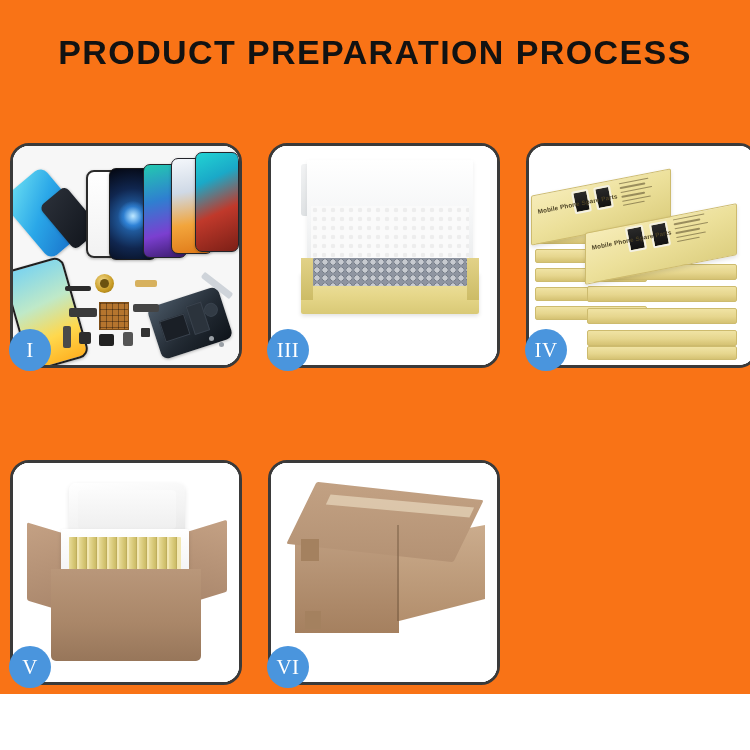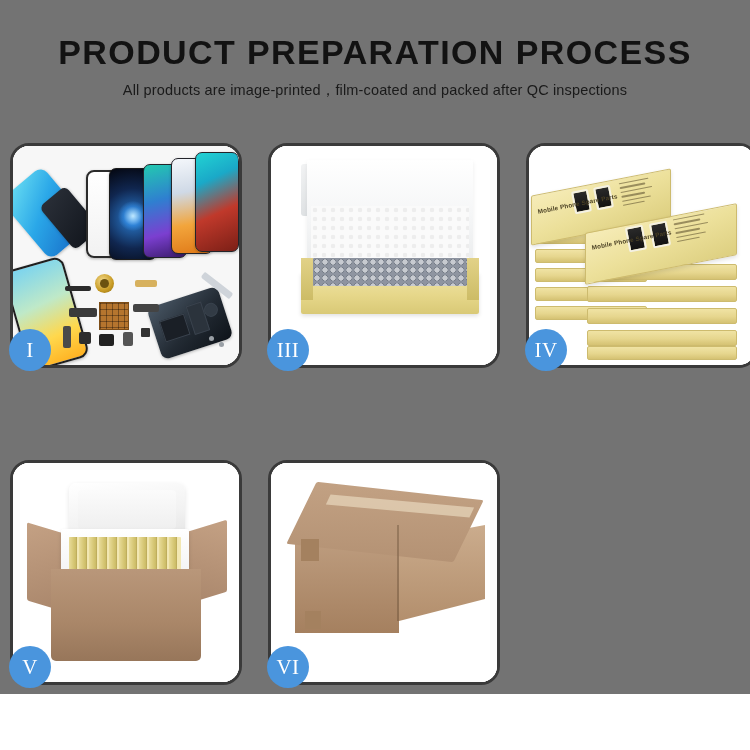--- a/index.html
+++ b/index.html
@@ -9,21 +9,21 @@
     height: 750px;
     background: #ffffff;
     font-family: "Liberation Sans", sans-serif;
     overflow: hidden;
   }
 
   .page {
     position: relative;
     width: 750px;
     height: 694px;
-    background: #737373;
+    background: #f97316;
     padding-left: 16px;
   }
 
   
   .header { position: absolute; top: 0; left: 0; width: 750px; }
 
   .page-title {
     text-align: center;
     font-size: 34px;
     font-weight: 700;
@@ -397,21 +397,20 @@
   .p6-tab2 { position:absolute; left:34px; top:148px; width:16px; height:18px; background:#a4815f; }
   .p6-seam { position:absolute; left:126px; top:62px; width:2px; height:96px; background:rgba(90,66,44,.35); }
 </style>
 </head>
 <body>
 
 <div class="page">
 
   <div class="header">
     <div class="page-title">PRODUCT PREPARATION PROCESS</div>
-    <div class="page-subtitle">All products are image-printed，film-coated and packed after QC inspections</div>
   </div>
 
   <div class="grid">
 
     <div class="panel">
       <div class="panel-inner">
         <div class="p1-bg"></div>
         <div class="ph ph-a"></div>
         <div class="ph ph-a2"></div>
         <div class="ph ph-b"></div>

